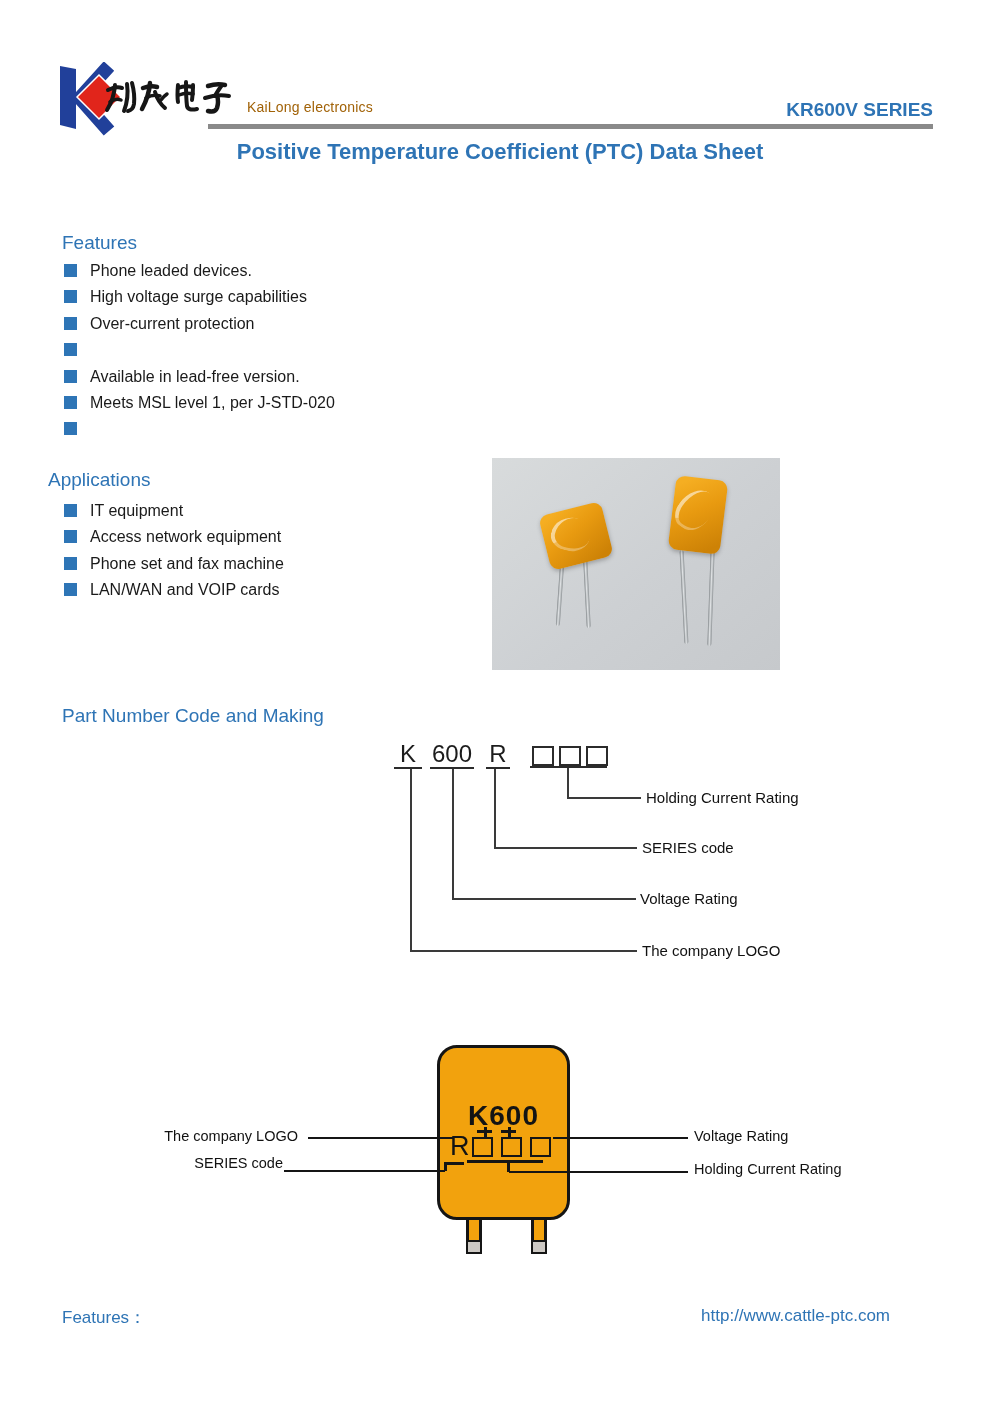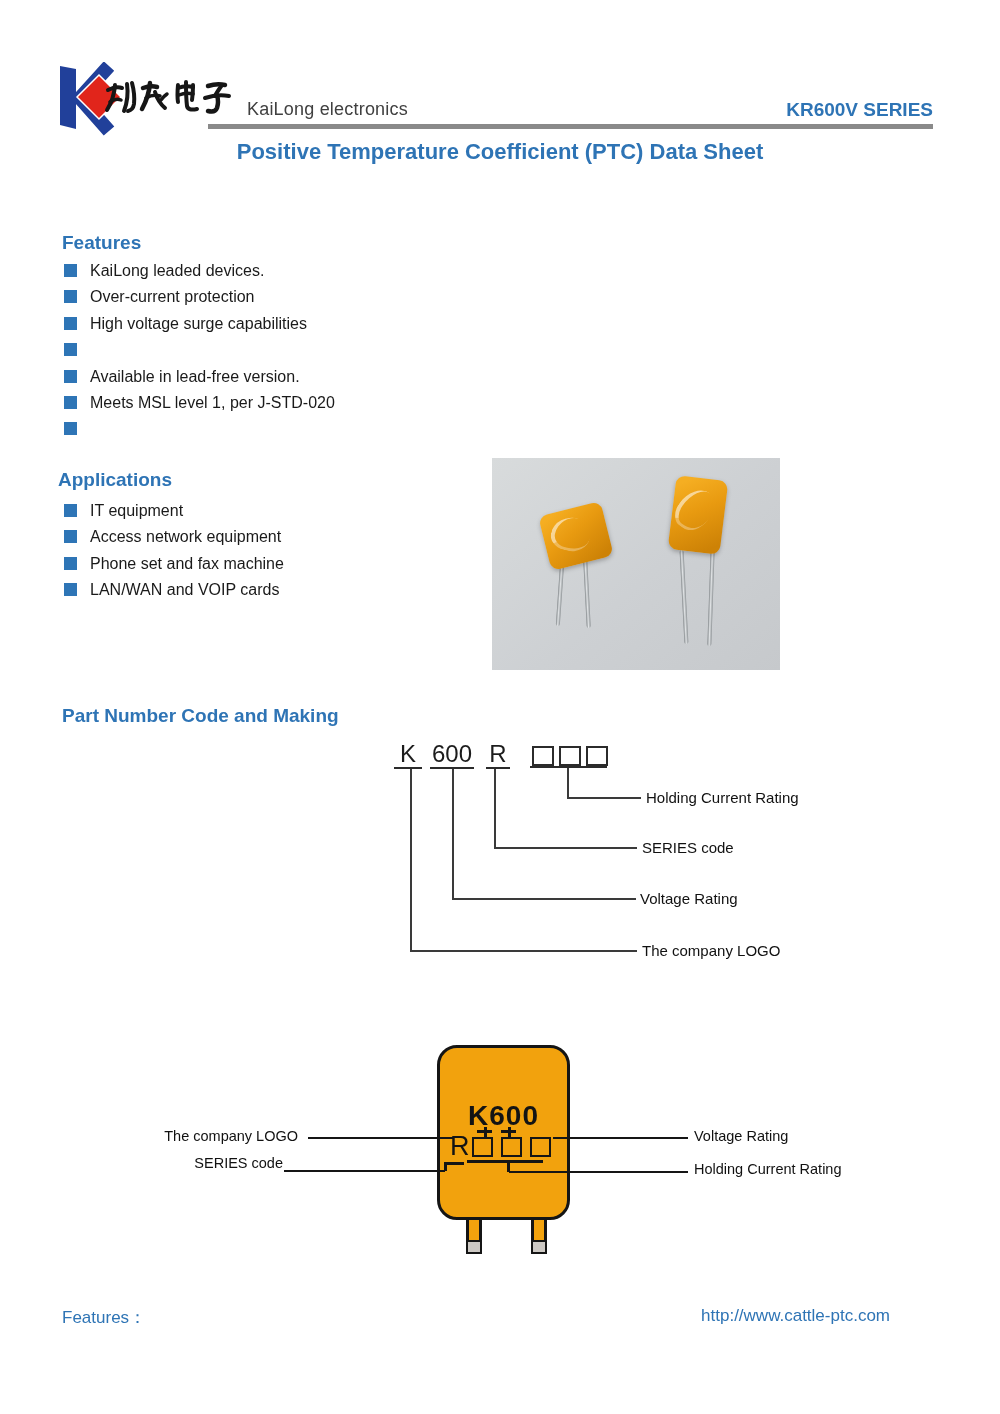--- a/index.html
+++ b/index.html
@@ -3,26 +3,26 @@
 <meta charset="utf-8">
 <style>
   html,body{margin:0;padding:0;background:#e9e9e9;}
   .page{
     position:relative;width:1000px;height:1414px;margin:0 auto;
     background:#ffffff;font-family:"Liberation Sans",sans-serif;
     overflow:hidden;color:#1c1c1c;
   }
   .abs{position:absolute;}
   
-  .company-name{font-size:18px;color:#404040;letter-spacing:.2px;}
+  .company-name{font-size:14px;color:#a16207;letter-spacing:.2px;}
   .series-badge{font-size:19px;font-weight:bold;color:#2E74B5;text-align:right;}
   .gray-rule{background:#8a8a8a;height:5px;}
   .doc-title{width:1000px;text-align:center;font-size:22px;font-weight:bold;color:#2E74B5;}
   
-  .sec-heading{font-size:19px;font-weight:bold;color:#2E74B5;}
+  .sec-heading{font-size:19px;font-weight:normal;color:#2E74B5;}
   
   .blist{display:flex;flex-direction:column;}
   .brow{display:flex;align-items:flex-start;height:26.4px;}
   .bullet{width:13px;height:13px;background:#2E75B6;margin:4px 13px 0 2px;flex:none;}
   .btext{font-size:16px;line-height:22px;color:#1a1a1a;}
   
   .photo{width:288px;height:212px;background:linear-gradient(140deg,#d8dbdc 0%,#cdd0d3 55%,#c6c9cc 100%);overflow:hidden;}
   .lead{position:absolute;width:4px;background:linear-gradient(90deg,#82878a,#dfe2e4 45%,#8d9295);z-index:1;border-radius:2px;}
   .ptc-body{position:absolute;border-radius:9px;z-index:2;
     background:linear-gradient(150deg,#f5ae22 10%,#e89a10 45%,#cd8206 90%);
@@ -94,47 +94,47 @@
 
   <div class="abs gray-rule" style="left:208px;top:124px;width:725px;"></div>
 
   <div class="abs doc-title" style="left:0px;top:139px;">Positive Temperature Coefficient (PTC) Data Sheet</div>
 
   <div class="abs sec-heading" style="left:62px;top:232px;">Features</div>
 
   <div class="abs blist" style="left:62px;top:260px;width:720px;">
     <div class="brow">
         <span class="bullet"></span>
-        <span class="btext">KaiLong leaded devices.</span>
+        <span class="btext">Phone leaded devices.</span>
+      </div>
+    <div class="brow">
+        <span class="bullet"></span>
+        <span class="btext">High voltage surge capabilities</span>
       </div>
     <div class="brow">
         <span class="bullet"></span>
         <span class="btext">Over-current protection</span>
       </div>
     <div class="brow">
         <span class="bullet"></span>
-        <span class="btext">High voltage surge capabilities</span>
-      </div>
-    <div class="brow">
-        <span class="bullet"></span>
       </div>
     <div class="brow">
         <span class="bullet"></span>
         <span class="btext">Available in lead-free version.</span>
       </div>
     <div class="brow">
         <span class="bullet"></span>
         <span class="btext">Meets MSL level 1, per J-STD-020</span>
       </div>
     <div class="brow">
         <span class="bullet"></span>
       </div>
   </div>
 
-  <div class="abs sec-heading" style="left:58px;top:469px;">Applications</div>
+  <div class="abs sec-heading" style="left:48px;top:469px;">Applications</div>
 
   <div class="abs blist" style="left:62px;top:500px;width:420px;">
     <div class="brow">
         <span class="bullet"></span>
         <span class="btext">IT equipment</span>
       </div>
     <div class="brow">
         <span class="bullet"></span>
         <span class="btext">Access network equipment</span>
       </div>

